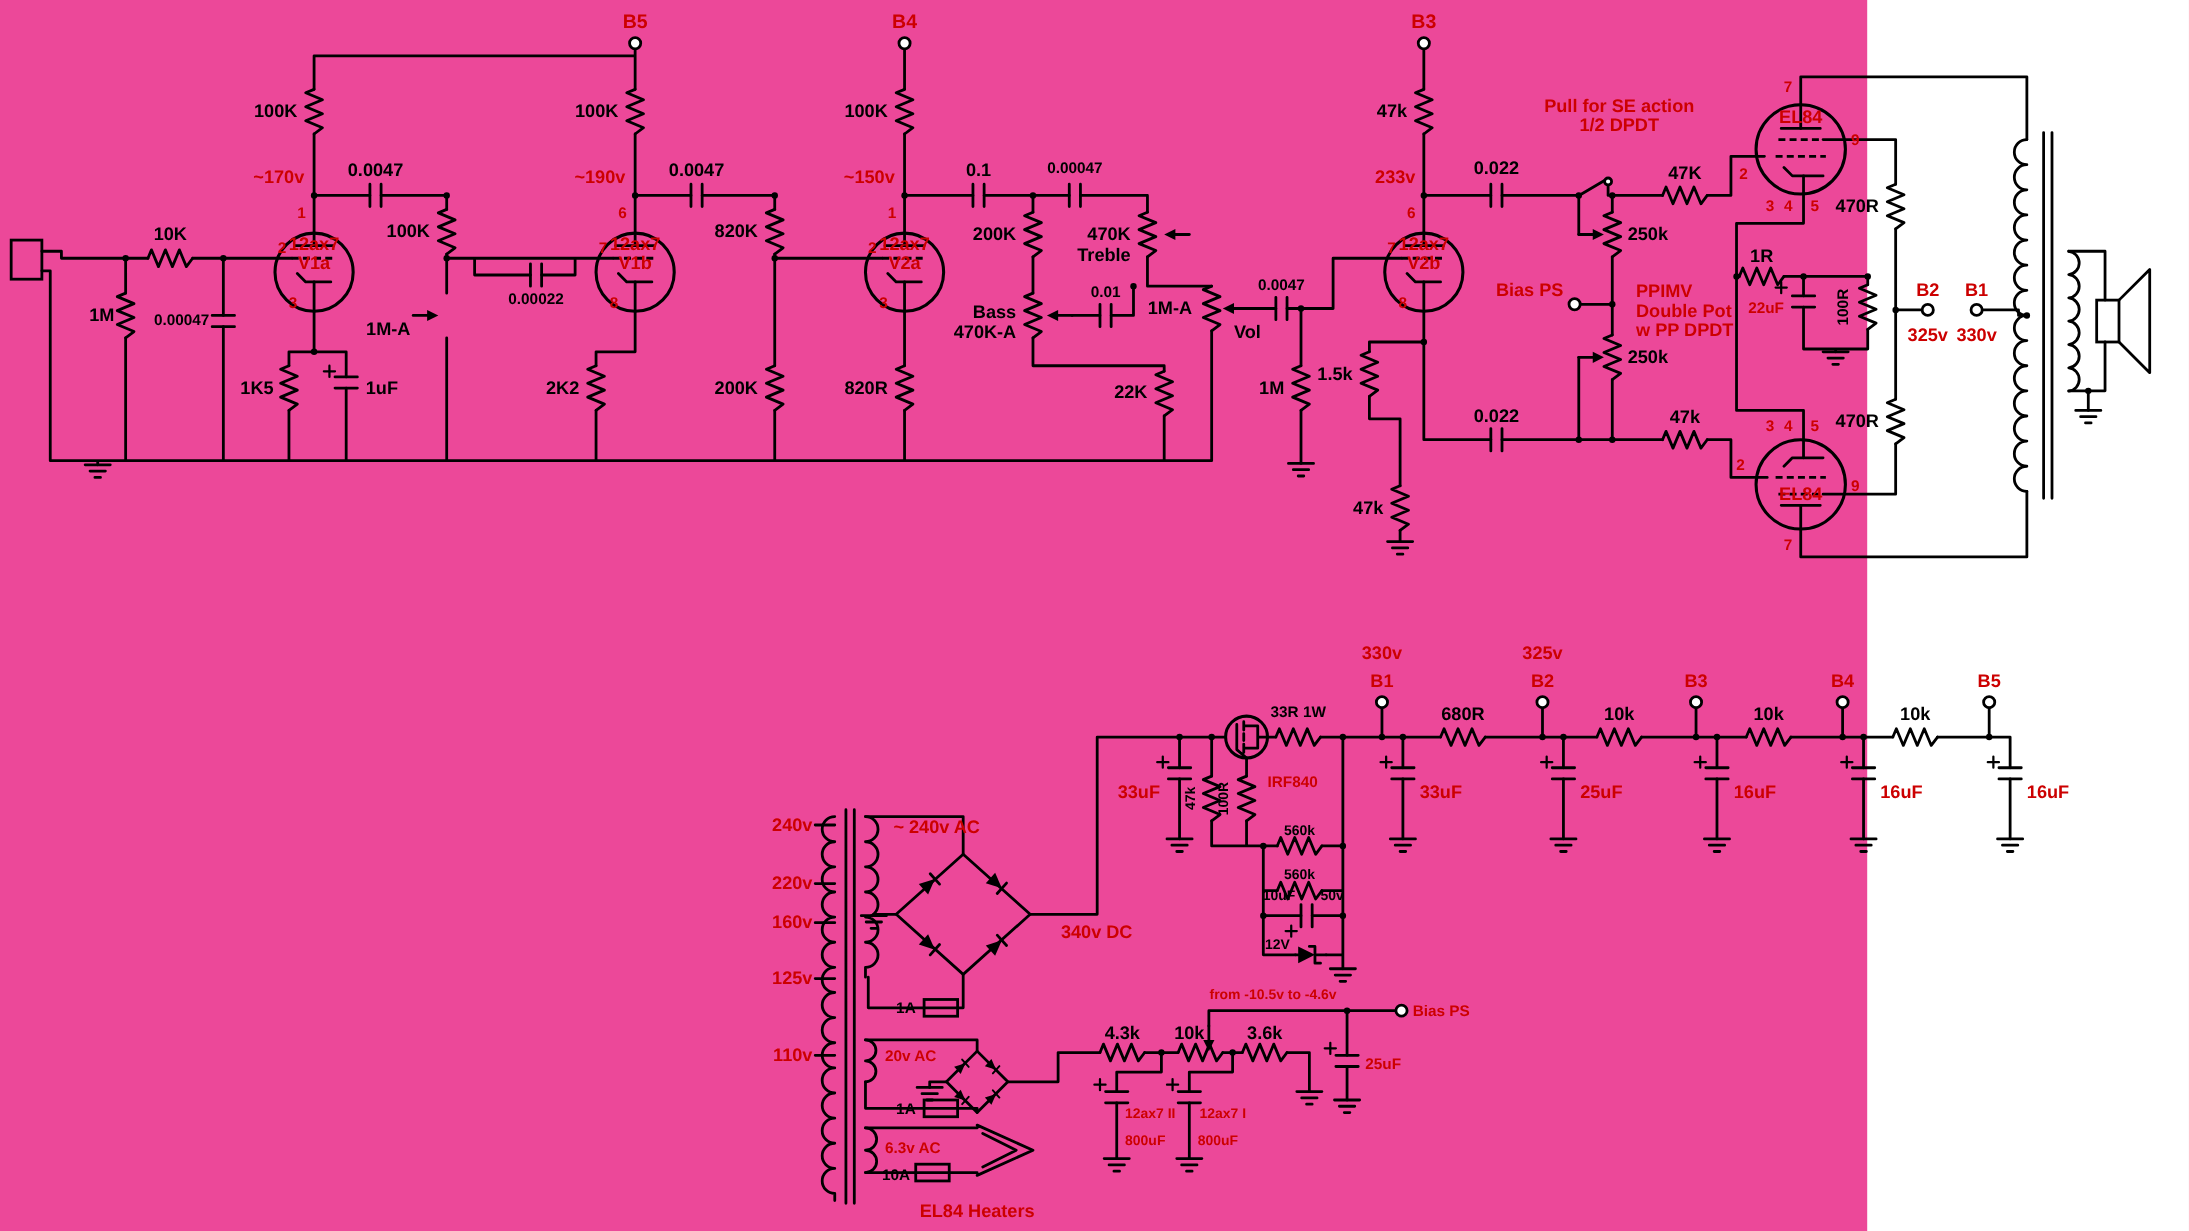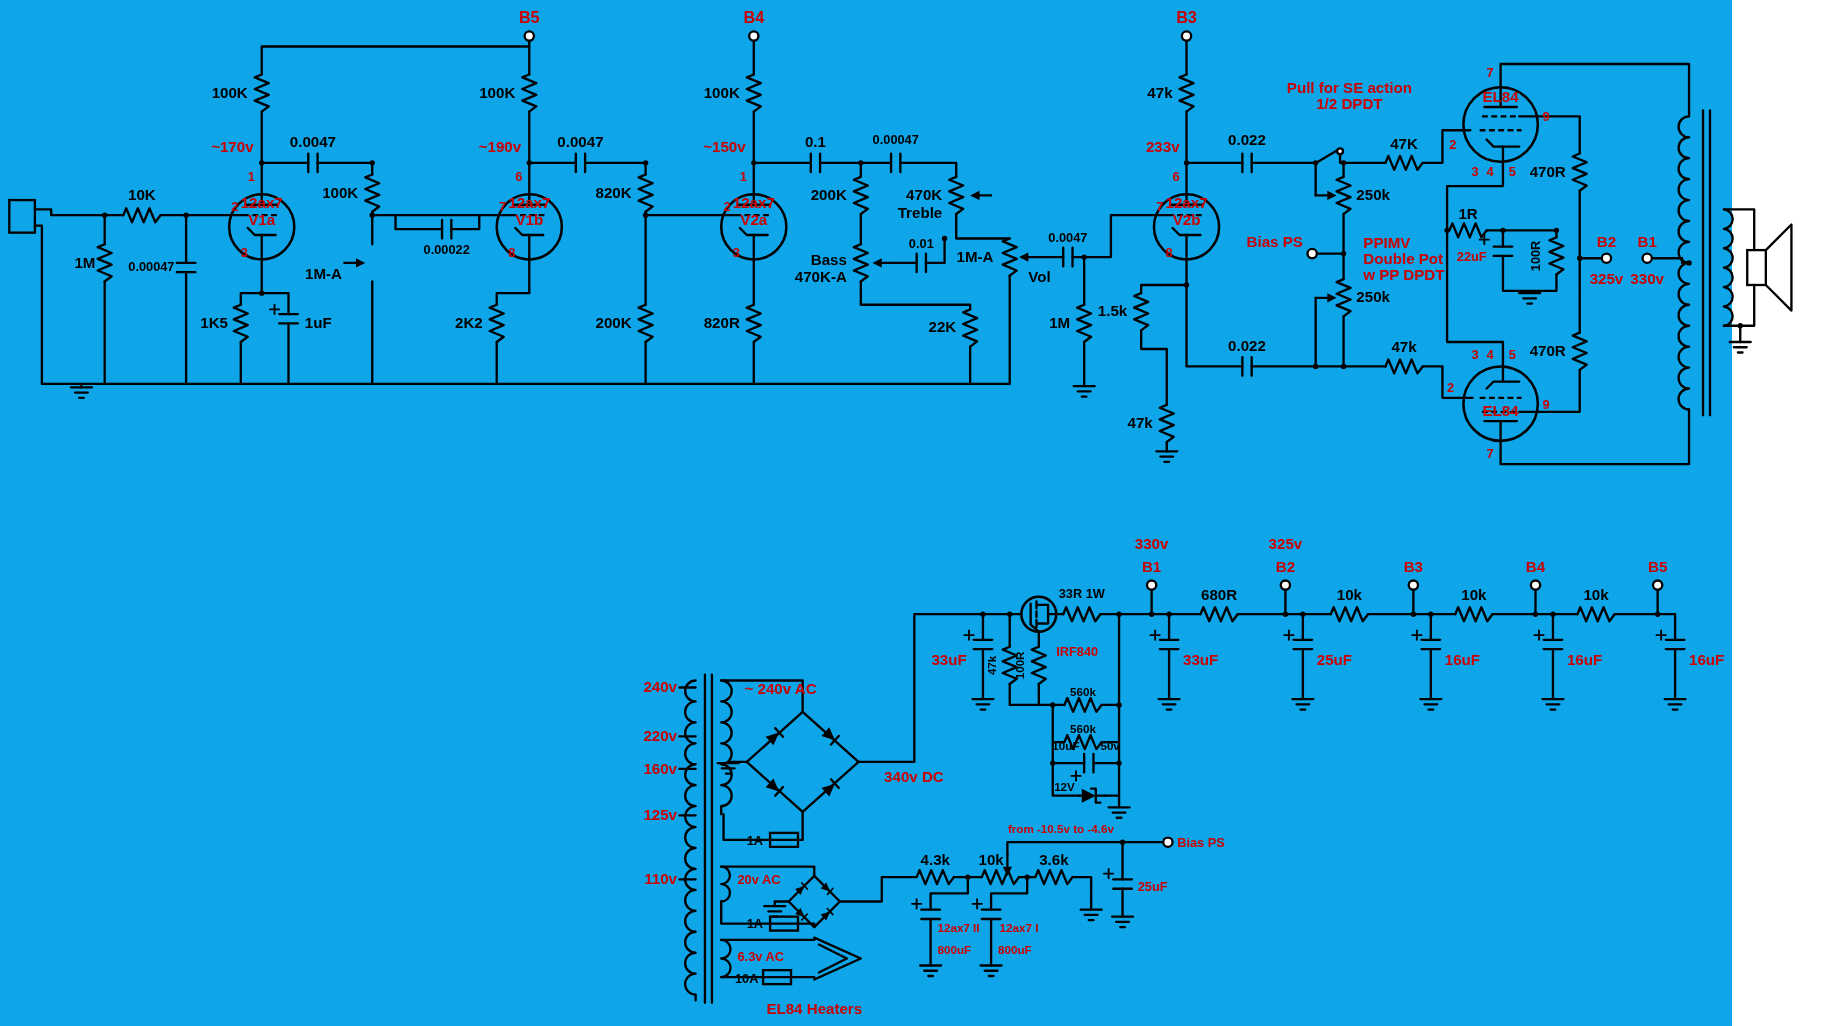--- a/index.html
+++ b/index.html
@@ -1,16 +1,16 @@
 <!DOCTYPE html>
 <html><head>
 <meta charset="utf-8">
 <style>
   html,body{margin:0;padding:0;background:#fff}
-  #stage{width:1732px;height:1026px;position:relative;background:#0ea5e9}
+  #stage{width:1556px;height:1026px;position:relative;background:#ec4899}
   svg{display:block}
   .w{stroke:#000;stroke-width:2;fill:none;stroke-linecap:round;stroke-linejoin:round}
   .dash{stroke:#000;stroke-width:2;fill:none;stroke-dasharray:5 3}
   .dot{fill:#000;stroke:none}
   .term{fill:#fff;stroke:#000;stroke-width:2}
   .tube{fill:none;stroke:#000;stroke-width:2.2}
   .box{fill:none;stroke:#000;stroke-width:2}
   #di polygon,#wip polygon,.fillb{fill:#000;stroke:none}
   text{font-family:"Liberation Sans","DejaVu Sans",sans-serif;font-weight:bold}
 </style>

